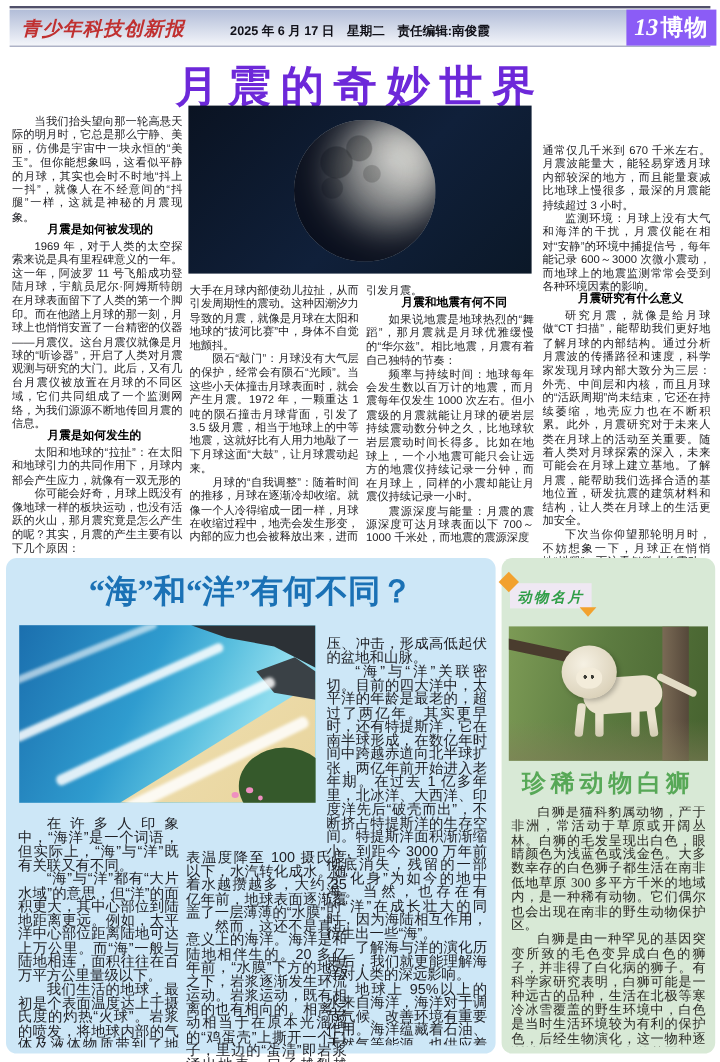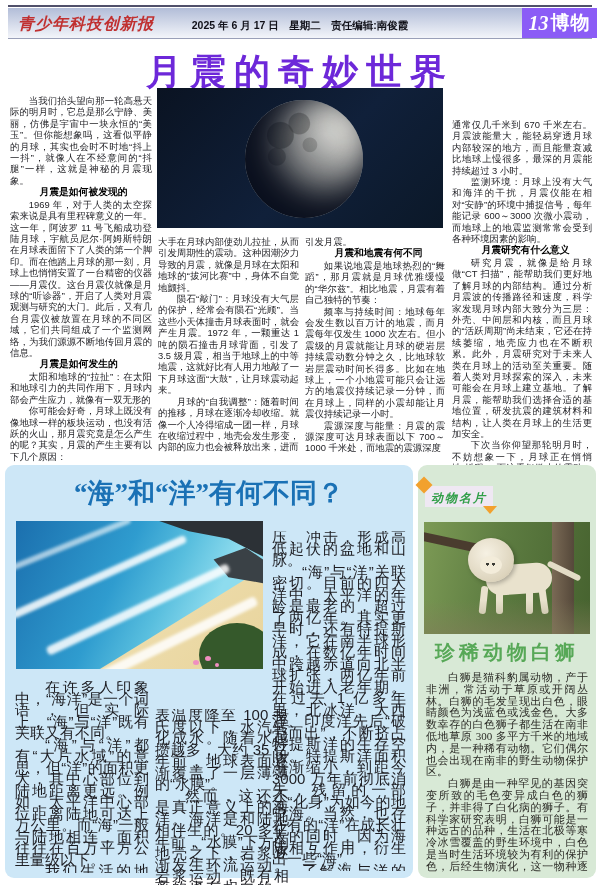--- a/index.html
+++ b/index.html
@@ -65,21 +65,21 @@
   .foam.f1{left:-12px;top:52px;width:190px;height:8px;transform:rotate(-24deg);}
   .foam.f2{left:22px;top:84px;width:200px;height:9px;transform:rotate(-25deg);}
   .foam.f3{left:60px;top:116px;width:190px;height:10px;transform:rotate(-26deg);}
   .foam.f4{left:-30px;top:24px;width:150px;height:6px;transform:rotate(-22deg);opacity:.7;}
   .bush{position:absolute;right:-12px;bottom:-18px;width:76px;height:64px;border-radius:50%;
         background:#35592b;}
   .flower{position:absolute;width:6px;height:5px;border-radius:50%;background:#ef8fc0;}
   .flower.fl1{right:52px;bottom:8px;}
   .flower.fl2{right:64px;bottom:4px;}
   .flower.fl3{right:44px;bottom:2px;width:4px;height:4px;}
-  .scol{position:absolute;font-size:15px;line-height:11.5px;text-align:justify;
+  .scol{position:absolute;font-size:12px;line-height:11.5px;text-align:justify;
         color:#1d1d22;overflow:hidden;}
   #scol1{left:10px;top:216px;width:134px;height:192px;}
   #scol2{left:150px;top:216px;width:134px;height:192px;margin-top:28px;}
   #scol3{left:267px;top:66px;width:134px;height:340px;}
   .scol p{margin:0;text-indent:2em;}
   .scol p.cont{text-indent:0;}
 
   
   .animal-panel{position:absolute;left:418px;top:465px;width:178px;height:413px;
         background:#d8e9d6;border-radius:9px;}

